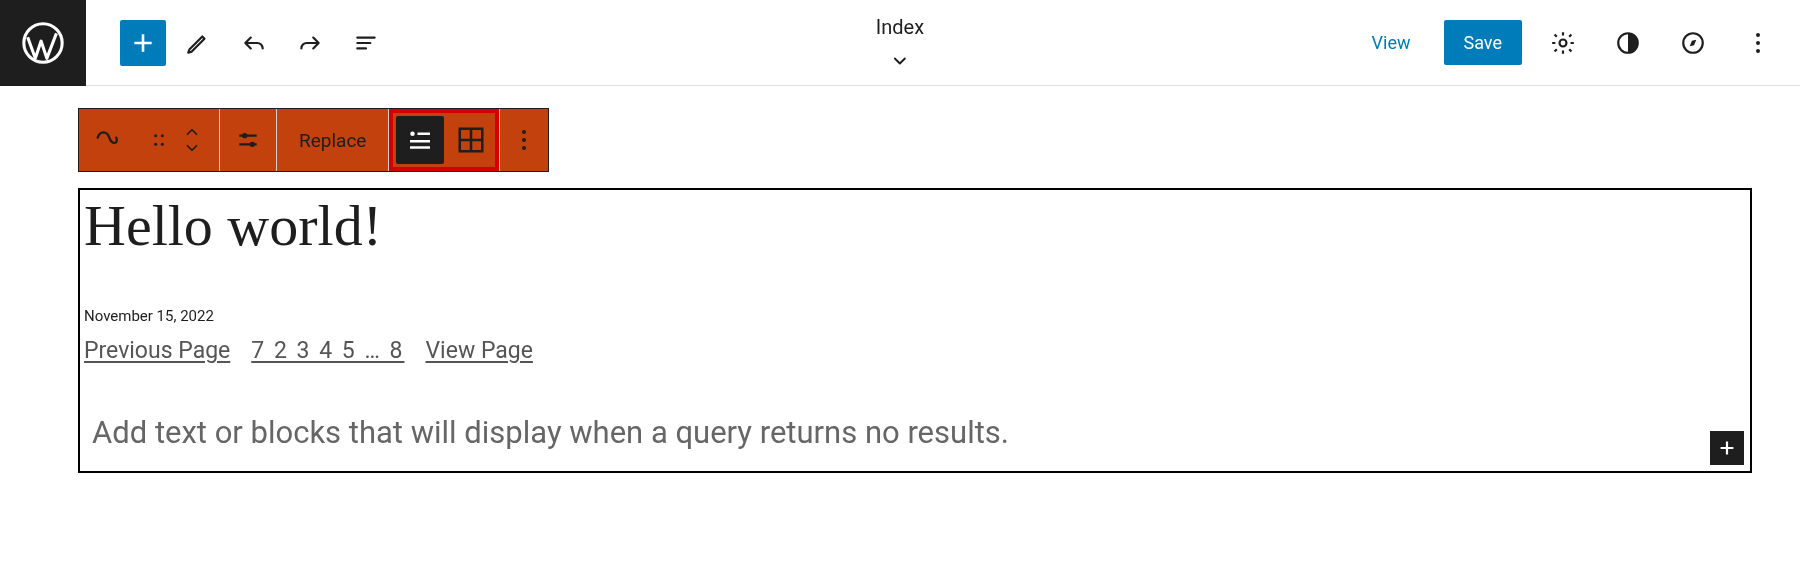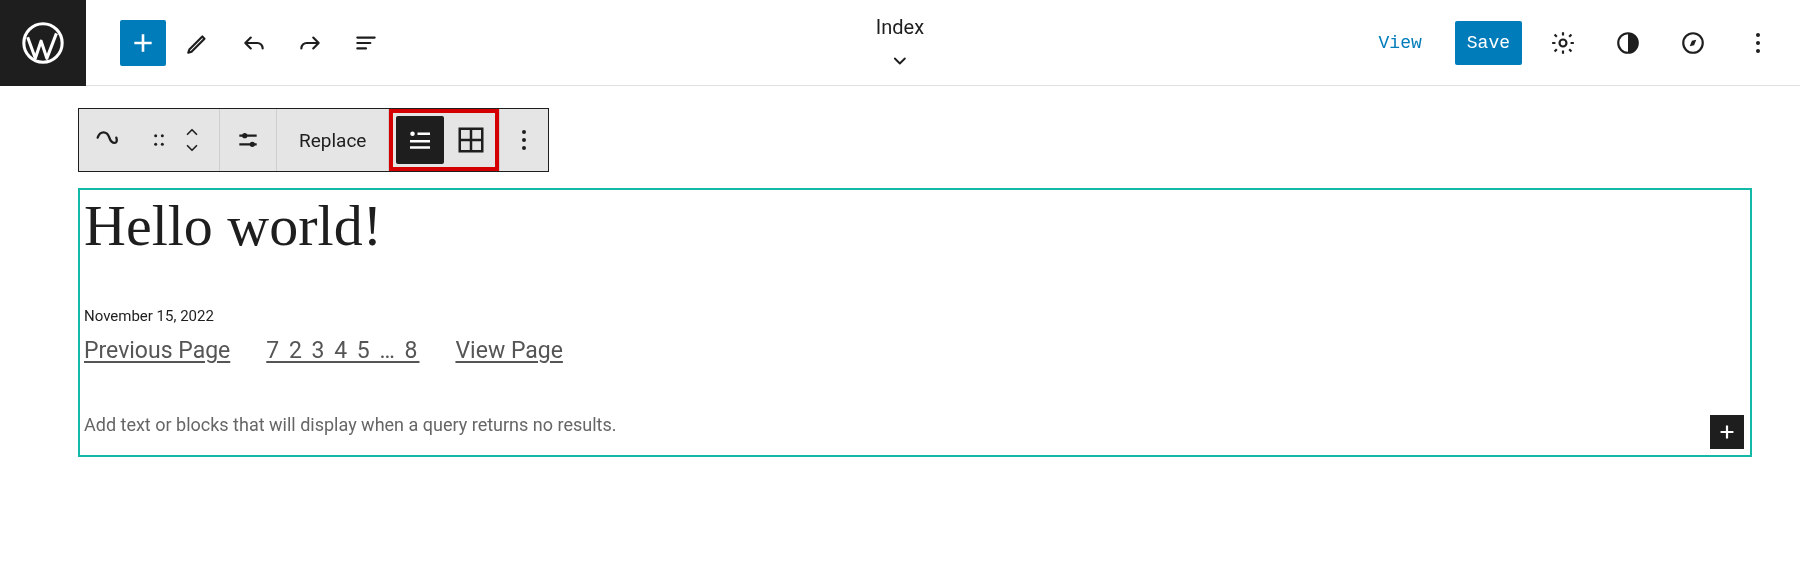--- a/index.html
+++ b/index.html
@@ -70,33 +70,32 @@
     cursor: pointer;
     flex-direction: column;
   }
 
   .topbar-right {
     margin-left: auto;
     display: flex;
     align-items: center;
     gap: 17px;
     padding-right: 18px;
-    font-family: Liberation Mono, monospace;
   }
   .view-link {
     color: #007cba;
     font-size: 18px;
     padding: 8px 16px;
     cursor: pointer;
   }
   .save-btn {
     background: #007cba;
     color: #fff;
     font-size: 18px;
-    padding: 12px 12px;
+    padding: 12px 20px;
     border-radius: 2px;
     display: flex;
     align-items: center;
     cursor: pointer;
   }
   .icon-btn {
     width: 48px;
     height: 48px;
     display: flex;
     align-items: center;
@@ -106,21 +105,21 @@
 
   
   .content {
     padding: 22px 48px 0 78px;
   }
 
   .block-toolbar {
     display: inline-flex;
     border: 1px solid #1e1e1e;
     height: 64px;
-    background: #e5e5e5;
+    background: #c2410c;
   }
   .bt-group {
     display: flex;
     align-items: center;
     border-right: 1px solid #cfcfcf;
   }
   .bt-group:last-child { border-right: none; }
   .bt-btn {
     width: 48px;
     height: 62px;
@@ -170,57 +169,57 @@
     height: 42px;
     display: flex;
     align-items: center;
     justify-content: center;
     cursor: pointer;
   }
 
   
   .query-block {
     margin-top: 16px;
-    border: 2px solid #14b8a6;
+    border: 2px solid #000000;
     padding: 0 0 20px 0;
     position: relative;
   }
   .post-title {
     font-family: Georgia, "Times New Roman", serif;
     font-size: 58px;
     font-weight: 400;
     color: #1e1e1e;
     padding: 2px 4px 18px 4px;
   }
   .post-date {
     font-size: 15px;
     color: #1e1e1e;
     padding: 30px 4px 8px 4px;
   }
   .pagination {
     display: flex;
-    gap: 36px;
+    gap: 21px;
     font-size: 23px;
     padding: 4px 4px 0 4px;
     color: #555;
   }
   .pag-link {
     text-decoration: underline;
     text-underline-offset: 3px;
     cursor: pointer;
   }
   .pag-numbers span {
     text-decoration: underline;
     text-underline-offset: 3px;
     letter-spacing: 2px;
   }
   .no-results {
-    font-size: 18px;
+    font-size: 31px;
     color: #666;
-    padding: 50px 4px 0 4px;
+    padding: 50px 4px 0 12px;
   }
   .add-inline {
     position: absolute;
     right: 6px;
     bottom: 6px;
     width: 34px;
     height: 34px;
     background: #1e1e1e;
     display: flex;
     align-items: center;

